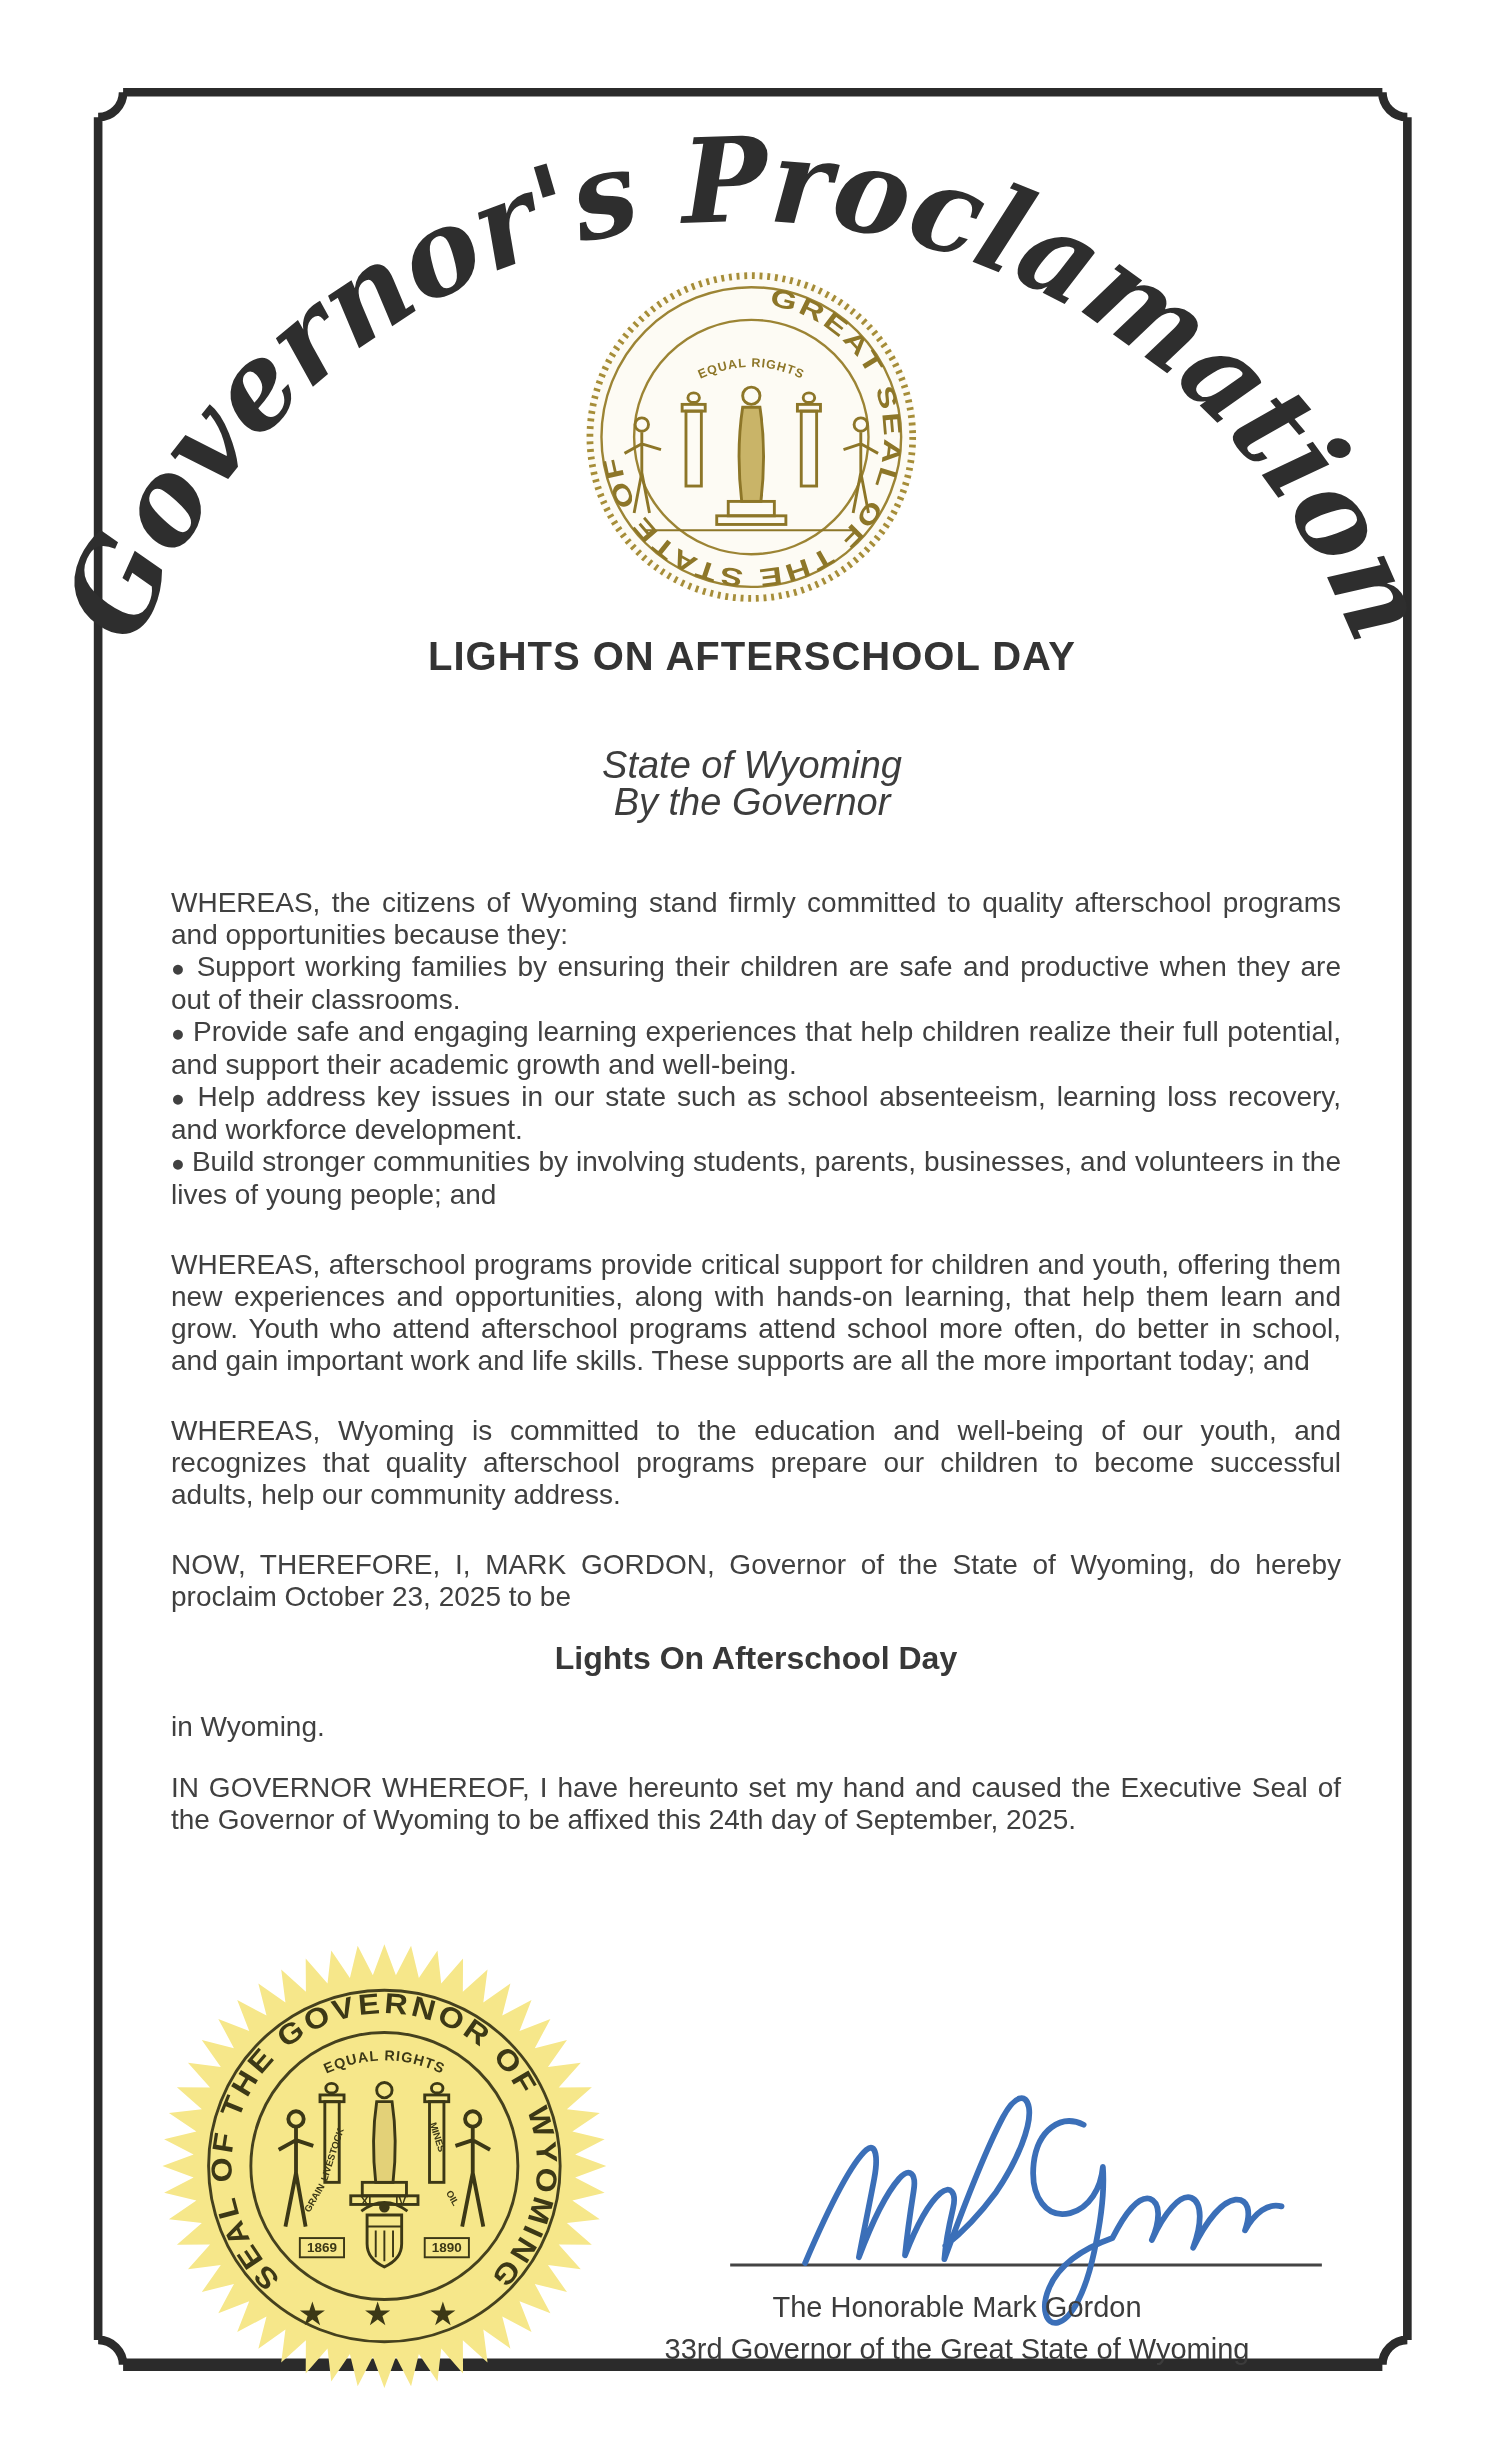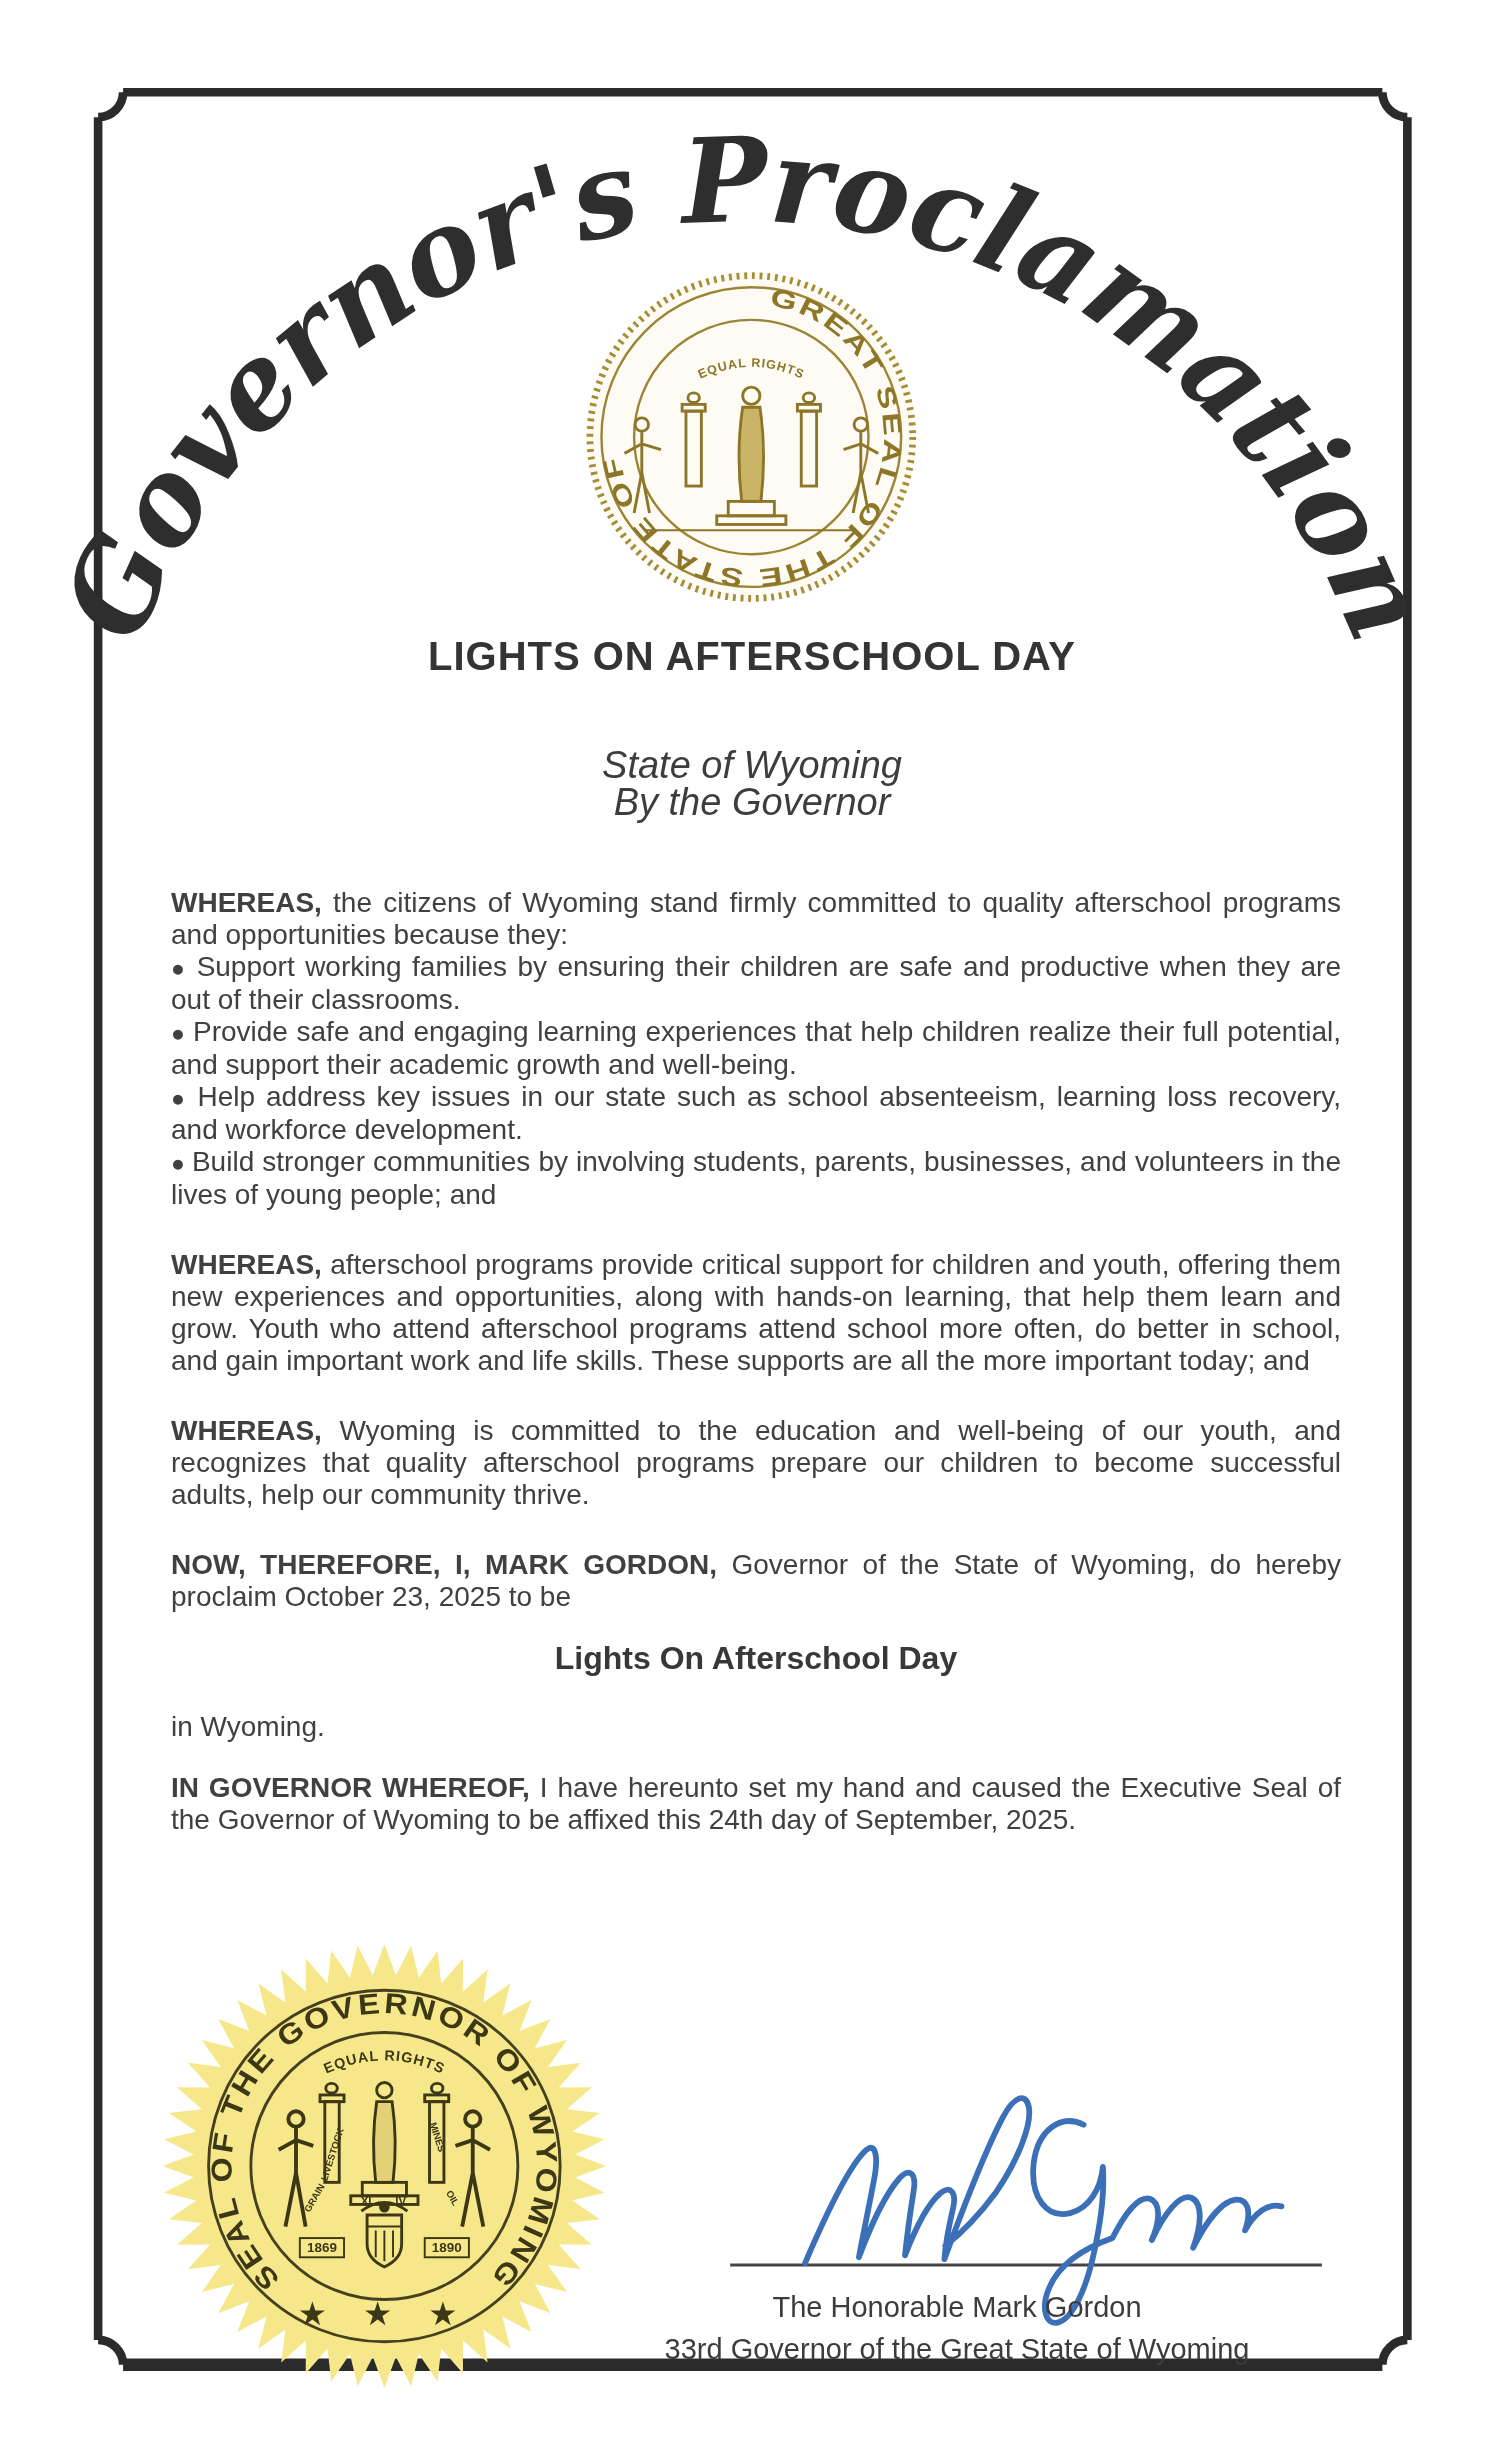--- a/index.html
+++ b/index.html
@@ -20,21 +20,21 @@
   }
   .subtitle{
     position:absolute;left:97px;top:747px;width:1310px;text-align:center;
     font-style:italic;font-size:38px;line-height:37px;color:#3d3d3d;
   }
   .bodytext{
     position:absolute;left:171px;top:887px;width:1170px;
     font-size:28px;line-height:32px;text-align:justify;color:#404040;
   }
   .bodytext p{margin:0;}
-  .lead{font-weight:bold;}
+  .lead{font-weight:normal;}
   .par.bullet::before{content:"\25CF  ";font-size:23px;}
   .mt{margin-top:38px !important;}
   .day-title{
     margin-top:29px !important;text-align:center;font-weight:bold;font-size:32px;
     color:#383838;
   }
   .location{margin-top:37px !important;}
   .witness{margin-top:29px !important;}
   .sig-block{
     position:absolute;right:171px;top:2286px;width:730px;text-align:center;
@@ -169,21 +169,21 @@
 
   <div class="bodytext">
     <p class="par"><span class="lead">WHEREAS,</span> <span>the citizens of Wyoming stand firmly committed to quality afterschool programs and opportunities because they:</span></p>
     <p class="par bullet"><span>Support working families by ensuring their children are safe and productive when they are out of their classrooms.</span></p>
     <p class="par bullet"><span>Provide safe and engaging learning experiences that help children realize their full potential, and support their academic growth and well-being.</span></p>
     <p class="par bullet"><span>Help address key issues in our state such as school absenteeism, learning loss recovery, and workforce development.</span></p>
     <p class="par bullet"><span>Build stronger communities by involving students, parents, businesses, and volunteers in the lives of young people; and</span></p>
 
     <p class="par mt"><span class="lead">WHEREAS,</span> <span>afterschool programs provide critical support for children and youth, offering them new experiences and opportunities, along with hands-on learning, that help them learn and grow. Youth who attend afterschool programs attend school more often, do better in school, and gain important work and life skills. These supports are all the more important today; and</span></p>
 
-    <p class="par mt"><span class="lead">WHEREAS,</span> <span>Wyoming is committed to the education and well-being of our youth, and recognizes that quality afterschool programs prepare our children to become successful adults, help our community thrive.</span></p>
+    <p class="par mt"><span class="lead">WHEREAS,</span> <span>Wyoming is committed to the education and well-being of our youth, and recognizes that quality afterschool programs prepare our children to become successful adults, help our community address.</span></p>
 
 
     <p class="par mt"><span class="lead">NOW, THEREFORE, I, MARK GORDON,</span> <span>Governor of the State of Wyoming, do hereby proclaim October 23, 2025 to be</span></p>
 
     <p class="par day-title">Lights On Afterschool Day</p>
 
     <p class="par location">in Wyoming.</p>
 
     <p class="par witness"><span class="lead">IN GOVERNOR WHEREOF,</span> <span>I have hereunto set my hand and caused the Executive Seal of the Governor of Wyoming to be affixed this 24th day of September, 2025.</span></p>
   </div>

